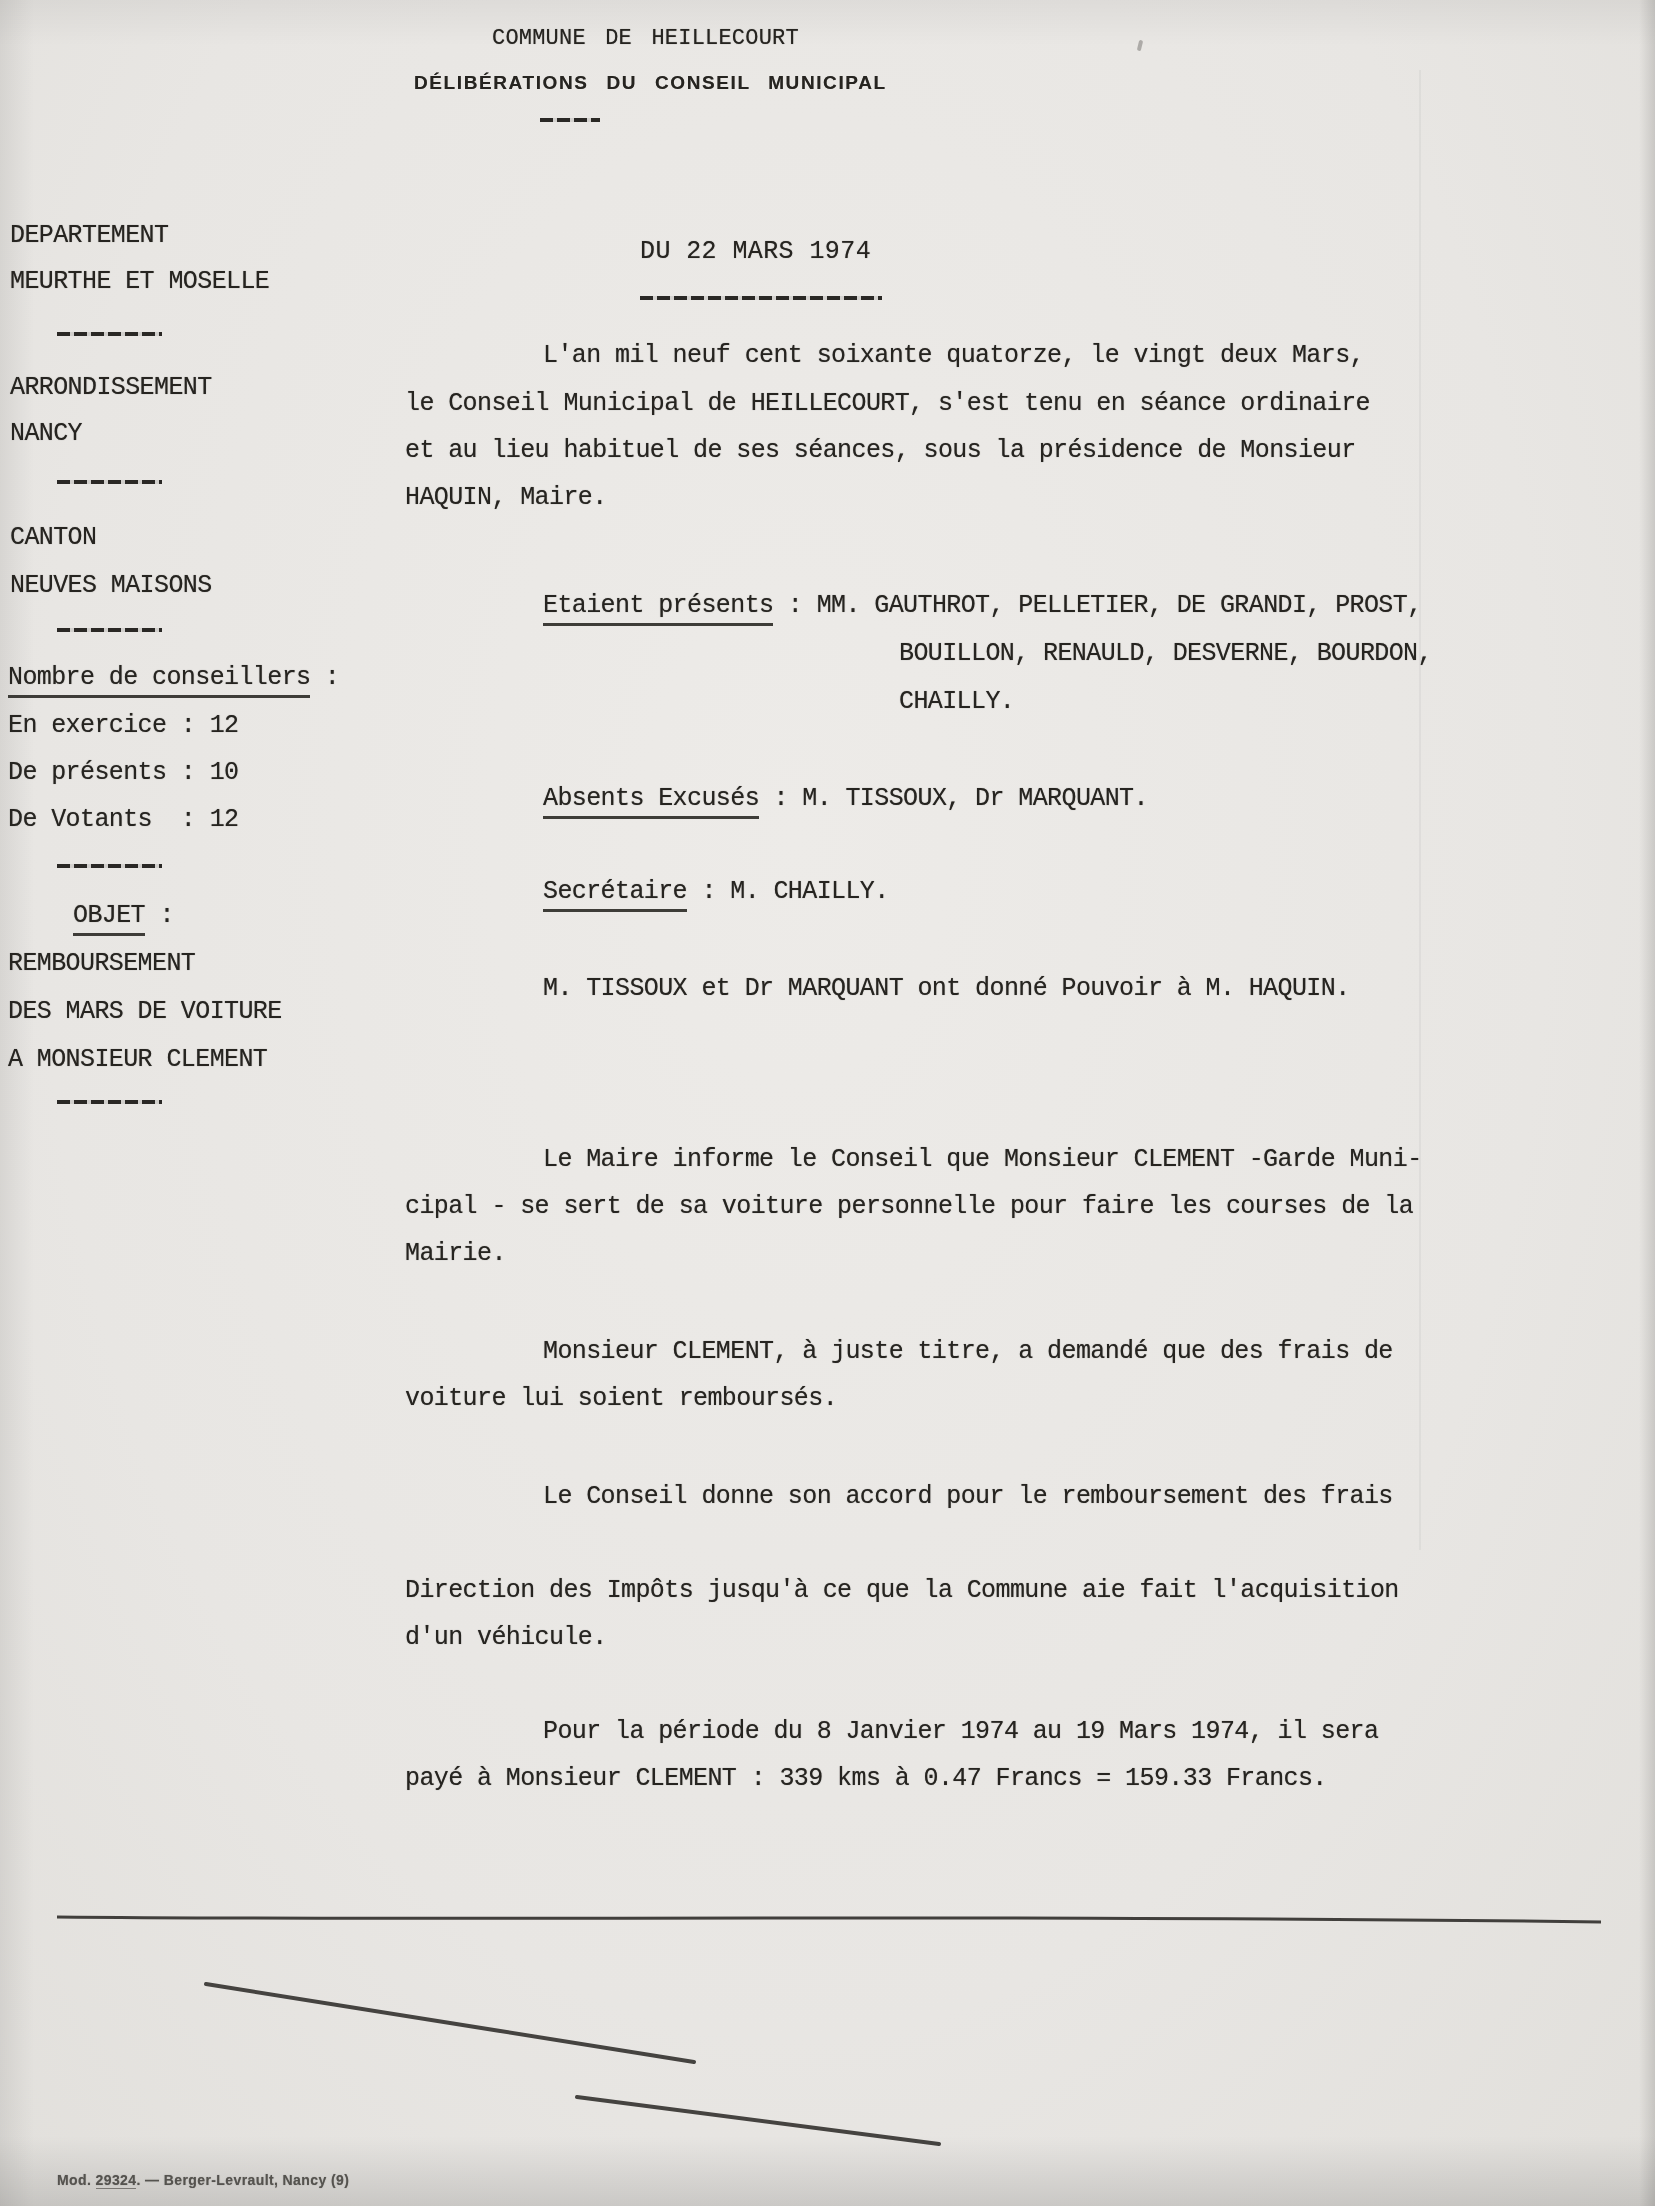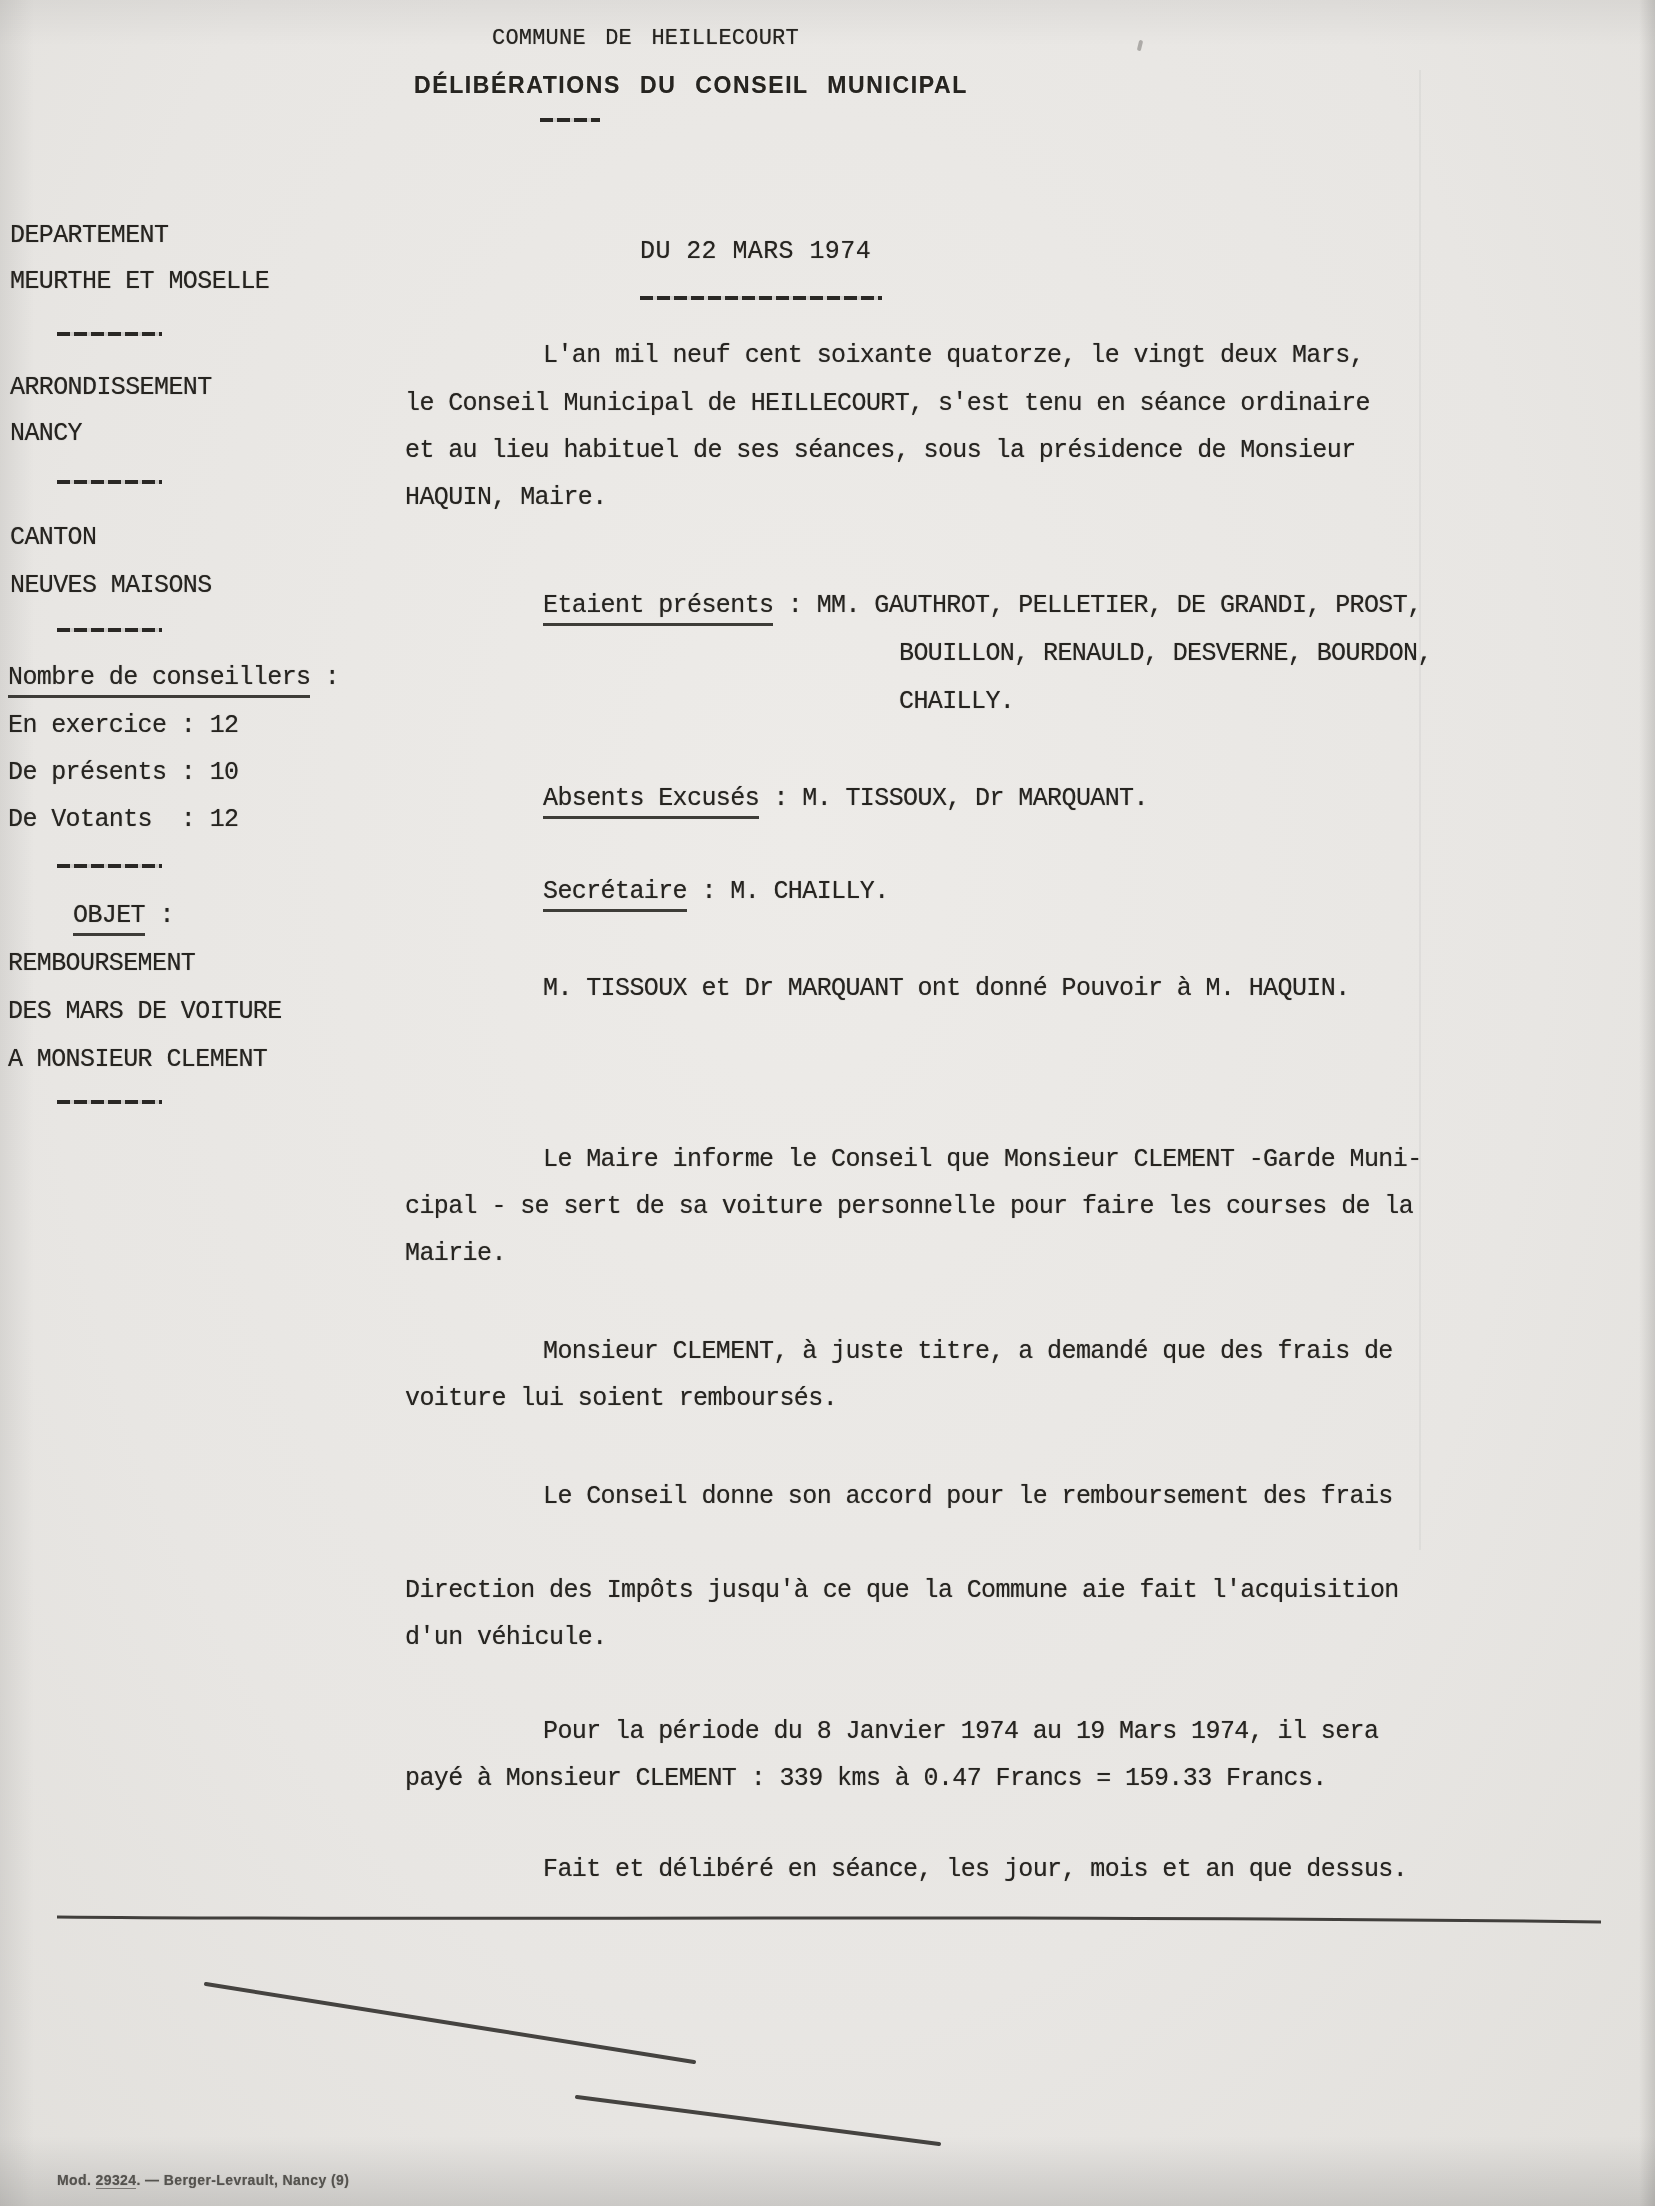--- a/index.html
+++ b/index.html
@@ -15,21 +15,21 @@
   .t{
     position:absolute;
     font-family:"Liberation Mono","DejaVu Sans Mono",monospace;
     font-size:25px;line-height:1.15;letter-spacing:-0.6px;
     color:#262420;white-space:pre;
     text-shadow:0 0 0.9px rgba(38,36,32,0.55);
   }
   .hdr1{font-size:22px;letter-spacing:0.2px;word-spacing:6px;}
   .hdr2{
     font-family:"Liberation Sans","DejaVu Sans",sans-serif;
-    font-weight:bold;font-size:23px;letter-spacing:1.6px;word-spacing:11px;
+    font-weight:bold;font-size:19px;letter-spacing:1.6px;word-spacing:11px;
     text-shadow:0 0 0.6px rgba(38,36,32,0.5);
   }
   .date{letter-spacing:0.4px;}
   .u{border-bottom:3px solid rgba(38,36,32,0.88);padding-bottom:3px;}
   .dash{
     position:absolute;height:4px;
     background:repeating-linear-gradient(90deg,#2a2825 0px,#2a2825 13px,rgba(42,40,37,0.12) 13px,rgba(42,40,37,0.12) 17px);
   }
   .crease{position:absolute;left:1419px;top:70px;width:2px;height:1480px;background:rgba(0,0,0,0.04);}
   .speck{position:absolute;left:1138px;top:40px;width:4px;height:11px;background:#8d8b87;border-radius:2px;transform:rotate(14deg);opacity:0.65;}
@@ -103,21 +103,20 @@
   <div class="t" style="left:543px;top:1338px;text-align:center;">Monsieur CLEMENT, à juste titre, a demandé que des frais de</div>
   <div class="t" style="left:405px;top:1385px;">voiture lui soient remboursés.</div>
 
   <div class="t" style="left:543px;top:1483px;">Le Conseil donne son accord pour le remboursement des frais</div>
   <div class="t" style="left:405px;top:1577px;">Direction des Impôts jusqu'à ce que la Commune aie fait l'acquisition</div>
   <div class="t" style="left:405px;top:1624px;">d'un véhicule.</div>
 
   <div class="t" style="left:543px;top:1718px;">Pour la période du 8 Janvier 1974 au 19 Mars 1974, il sera</div>
   <div class="t" style="left:405px;top:1765px;">payé à Monsieur CLEMENT : 339 kms à 0.47 Francs = 159.33 Francs.</div>
 
-  <div class="t" style="left:543px;top:1856px;">Fait et délibéré en séance, les jour, mois et an que dessus.</div>
 
   <svg class="marks" width="1655" height="2206" viewBox="0 0 1655 2206">
     <path d="M57,1917 C450,1921 1000,1914 1601,1922" stroke="#413f3c" stroke-width="3" fill="none"></path>
     <line x1="206" y1="1984" x2="694" y2="2062" stroke="#34322f" stroke-width="4" stroke-linecap="round" opacity="0.9"></line>
     <line x1="577" y1="2097" x2="939" y2="2144" stroke="#34322f" stroke-width="4" stroke-linecap="round" opacity="0.9"></line>
   </svg>
 
   <div class="footer"><span>Mod. </span><span class="num">29324</span><span>. — Berger-Levrault, Nancy (9)</span></div>
 
 </div>

